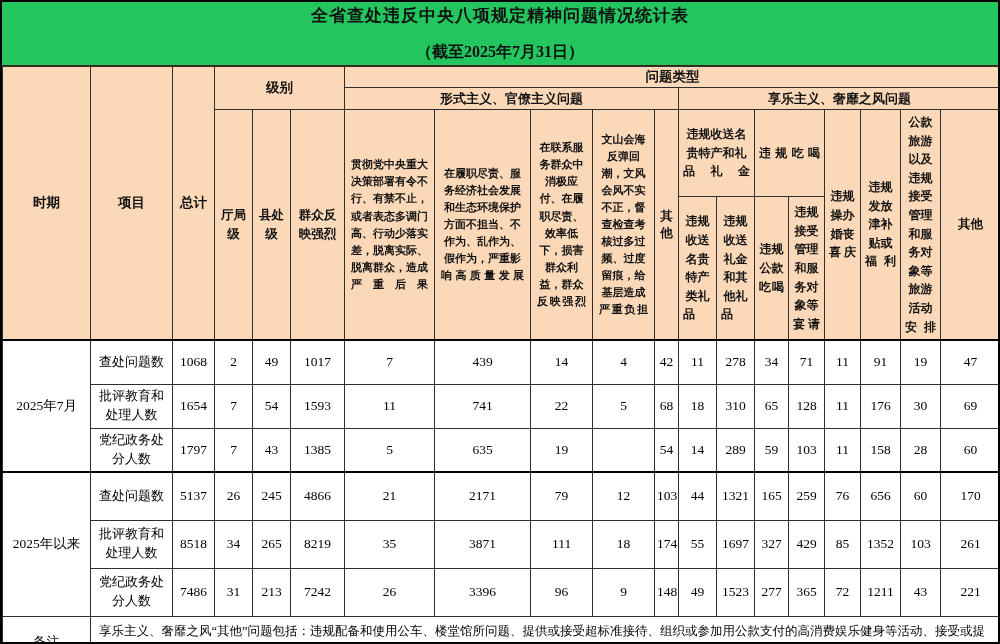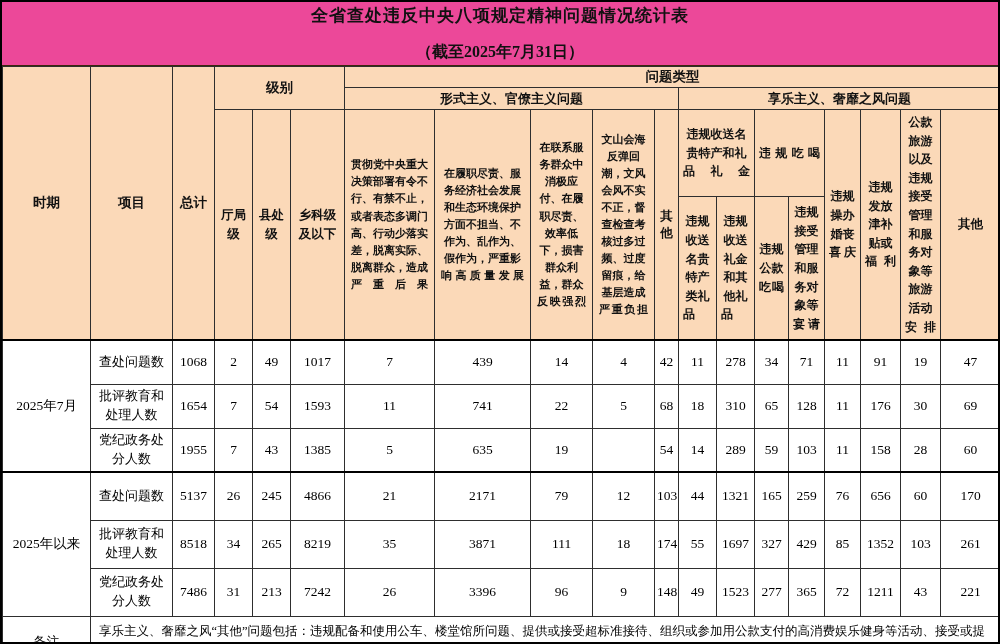--- a/index.html
+++ b/index.html
@@ -5,21 +5,21 @@
   * { box-sizing: border-box; margin: 0; padding: 0; }
   html,body { background:#ffffff; font-family:"Liberation Serif","DejaVu Serif",serif; }
   .sheet {
     width: 1000px; height: 644px;
     border: 2px solid #000;
     background: #fff;
     overflow: hidden;
   }
   .title-bar {
     height: 64px;
-    background: #ec4899;
+    background: #22c55e;
     border-bottom: 1px solid #40270e;
     display: flex; flex-direction: column;
     align-items: center; justify-content: center;
     gap: 2px;
   }
   .title-line1 { font-size: 17px; font-weight: bold; color:#111; letter-spacing: 1px; }
   .title-line2 { font-size: 16px; font-weight: bold; color:#111;margin-top:13px; }
 
   table.stat {
     width: 100%;
@@ -114,21 +114,21 @@
         <th class="hd-main" colspan="3" rowspan="2">级别</th>
         <th class="hd-main" colspan="13">问题类型</th>
       </tr>
       <tr class="hrow-2">
         <th colspan="5">形式主义、官僚主义问题</th>
         <th colspan="8">享乐主义、奢靡之风问题</th>
       </tr>
       <tr class="hrow-3">
         <th class="hd-level" rowspan="2">厅局级</th>
         <th class="hd-level" rowspan="2">县处级</th>
-        <th class="hd-level" rowspan="2">乡科级及以下</th>
+        <th class="hd-level" rowspan="2">群众反映强烈</th>
         <th class="hd-desc" rowspan="2">贯彻党中央重大决策部署有令不行、有禁不止，或者表态多调门高、行动少落实差，脱离实际、脱离群众，造成严重后果</th>
         <th class="hd-desc" rowspan="2">在履职尽责、服务经济社会发展和生态环境保护方面不担当、不作为、乱作为、假作为，严重影响高质量发展</th>
         <th class="hd-desc" rowspan="2">在联系服务群众中消极应付、在履职尽责、效率低下，损害群众利益，群众反映强烈</th>
         <th class="hd-desc" rowspan="2">文山会海反弹回潮，文风会风不实不正，督查检查考核过多过频、过度留痕，给基层造成严重负担</th>
         <th class="hd-other" rowspan="2">其他</th>
         <th class="hd-narrow" colspan="2">违规收送名贵特产和礼品礼金</th>
         <th class="hd-narrow" colspan="2">违规吃喝</th>
         <th class="hd-narrow" rowspan="2">违规操办婚丧喜庆</th>
         <th class="hd-narrow" rowspan="2">违规发放津补贴或福利</th>
         <th class="hd-narrow" rowspan="2">公款旅游以及违规接受管理和服务对象等旅游活动安排</th>
@@ -179,21 +179,21 @@
           <td class="num-cell">310</td>
           <td class="num-cell">65</td>
           <td class="num-cell">128</td>
           <td class="num-cell">11</td>
           <td class="num-cell">176</td>
           <td class="num-cell">30</td>
           <td class="num-cell">69</td>
         </tr>
         <tr class="g1">
           <td class="label-cell">党纪政务处分人数</td>
-          <td class="num-cell">1955</td>
+          <td class="num-cell">1797</td>
           <td class="num-cell">7</td>
           <td class="num-cell">43</td>
           <td class="num-cell">1385</td>
           <td class="num-cell">5</td>
           <td class="num-cell">635</td>
           <td class="num-cell">19</td>
           <td class="num-cell"></td>
           <td class="num-cell">54</td>
           <td class="num-cell">14</td>
           <td class="num-cell">289</td>

